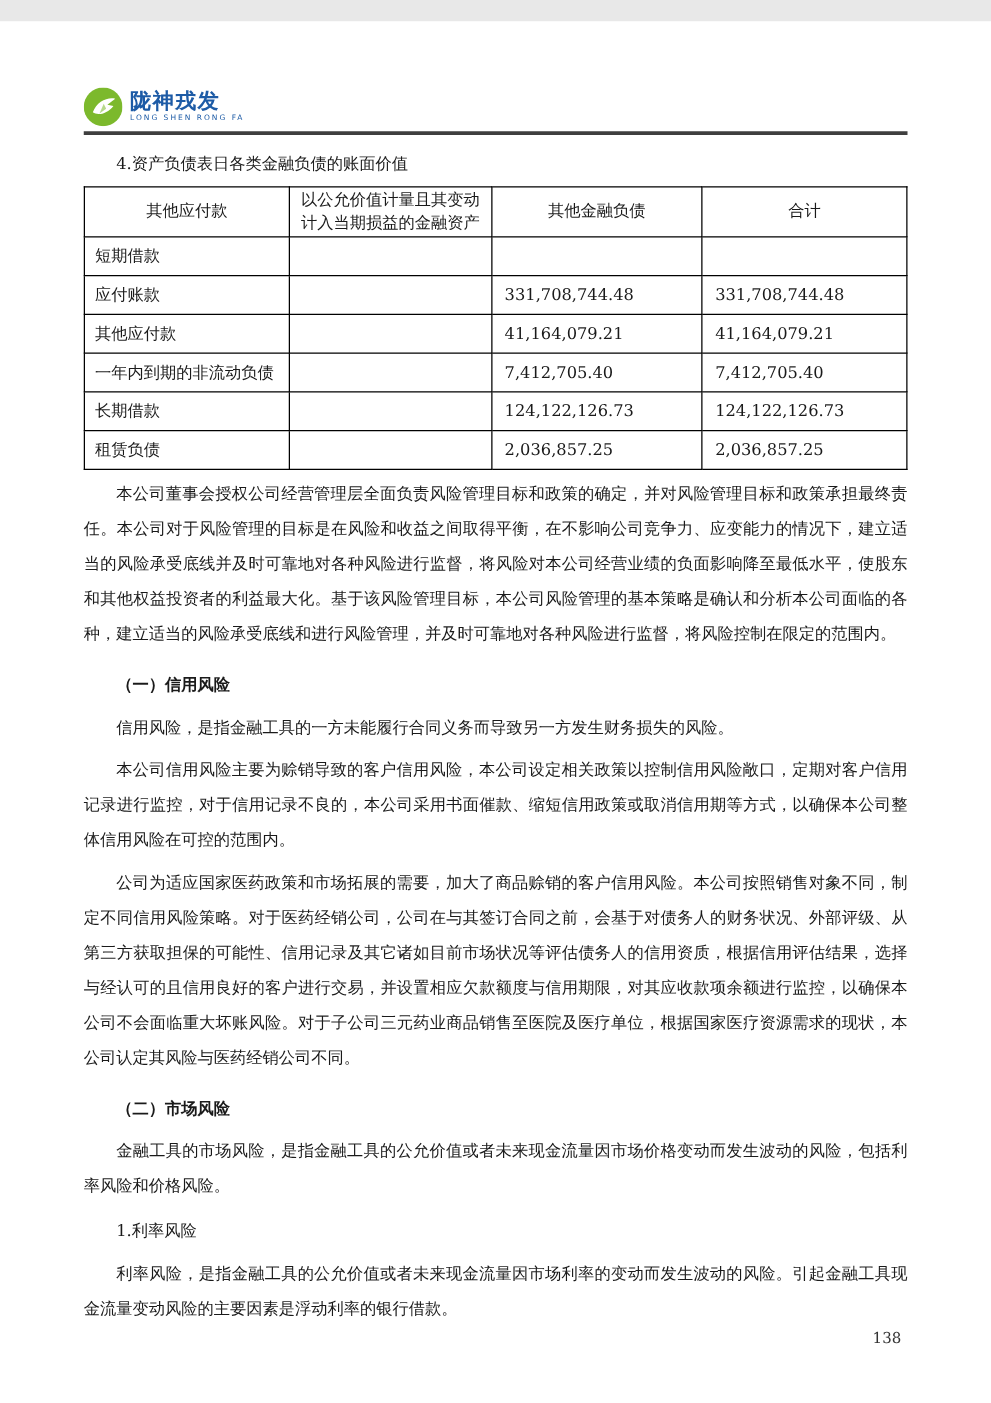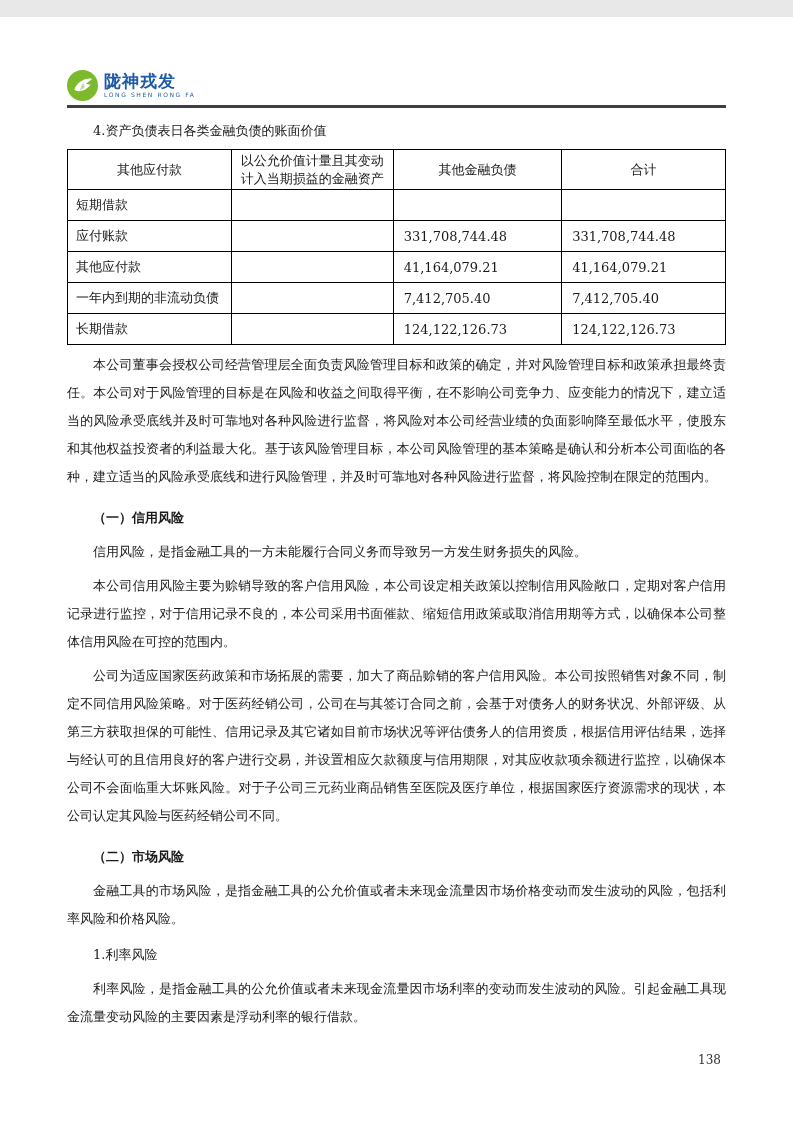--- a/index.html
+++ b/index.html
@@ -61,21 +61,21 @@
   .body-p {
     font-size:13px; line-height:28px; text-align:justify;
     text-indent:2em; margin-top:6px;
   }
   .h-bold { font-size:13px; line-height:28px; font-weight:bold;
             text-indent:2em; margin-top:13px; }
   .h-sub  { font-size:13px; line-height:28px; text-indent:2em; margin-top:8px; }
 
   
   .pageno {
-    position:absolute; right:72px; bottom:72px;
+    position:absolute; right:72px; bottom:62px;
     font-size:12px; color:#333;
   }
 </style>
 </head>
 <body>
 
 <div class="page">
   <div class="content">
 
     <div class="hdr">
@@ -136,20 +136,26 @@
           <td class="num"></td>
           <td class="num">7,412,705.40</td>
           <td class="num">7,412,705.40</td>
         </tr>
         <tr>
           <td class="item">长期借款</td>
           <td class="num"></td>
           <td class="num">124,122,126.73</td>
           <td class="num">124,122,126.73</td>
         </tr>
+        <tr>
+          <td class="item">租赁负债</td>
+          <td class="num"></td>
+          <td class="num">2,036,857.25</td>
+          <td class="num">2,036,857.25</td>
+        </tr>
       </tbody>
     </table>
 
     <p class="body-p">本公司董事会授权公司经营管理层全面负责风险管理目标和政策的确定，并对风险管理目标和政策承担最终责任。本公司对于风险管理的目标是在风险和收益之间取得平衡，在不影响公司竞争力、应变能力的情况下，建立适当的风险承受底线并及时可靠地对各种风险进行监督，将风险对本公司经营业绩的负面影响降至最低水平，使股东和其他权益投资者的利益最大化。基于该风险管理目标，本公司风险管理的基本策略是确认和分析本公司面临的各种，建立适当的风险承受底线和进行风险管理，并及时可靠地对各种风险进行监督，将风险控制在限定的范围内。</p>
 
     <p class="h-bold">（一）信用风险</p>
     <p class="body-p">信用风险，是指金融工具的一方未能履行合同义务而导致另一方发生财务损失的风险。</p>
     <p class="body-p">本公司信用风险主要为赊销导致的客户信用风险，本公司设定相关政策以控制信用风险敞口，定期对客户信用记录进行监控，对于信用记录不良的，本公司采用书面催款、缩短信用政策或取消信用期等方式，以确保本公司整体信用风险在可控的范围内。</p>
     <p class="body-p">公司为适应国家医药政策和市场拓展的需要，加大了商品赊销的客户信用风险。本公司按照销售对象不同，制定不同信用风险策略。对于医药经销公司，公司在与其签订合同之前，会基于对债务人的财务状况、外部评级、从第三方获取担保的可能性、信用记录及其它诸如目前市场状况等评估债务人的信用资质，根据信用评估结果，选择与经认可的且信用良好的客户进行交易，并设置相应欠款额度与信用期限，对其应收款项余额进行监控，以确保本公司不会面临重大坏账风险。对于子公司三元药业商品销售至医院及医疗单位，根据国家医疗资源需求的现状，本公司认定其风险与医药经销公司不同。</p>
 

